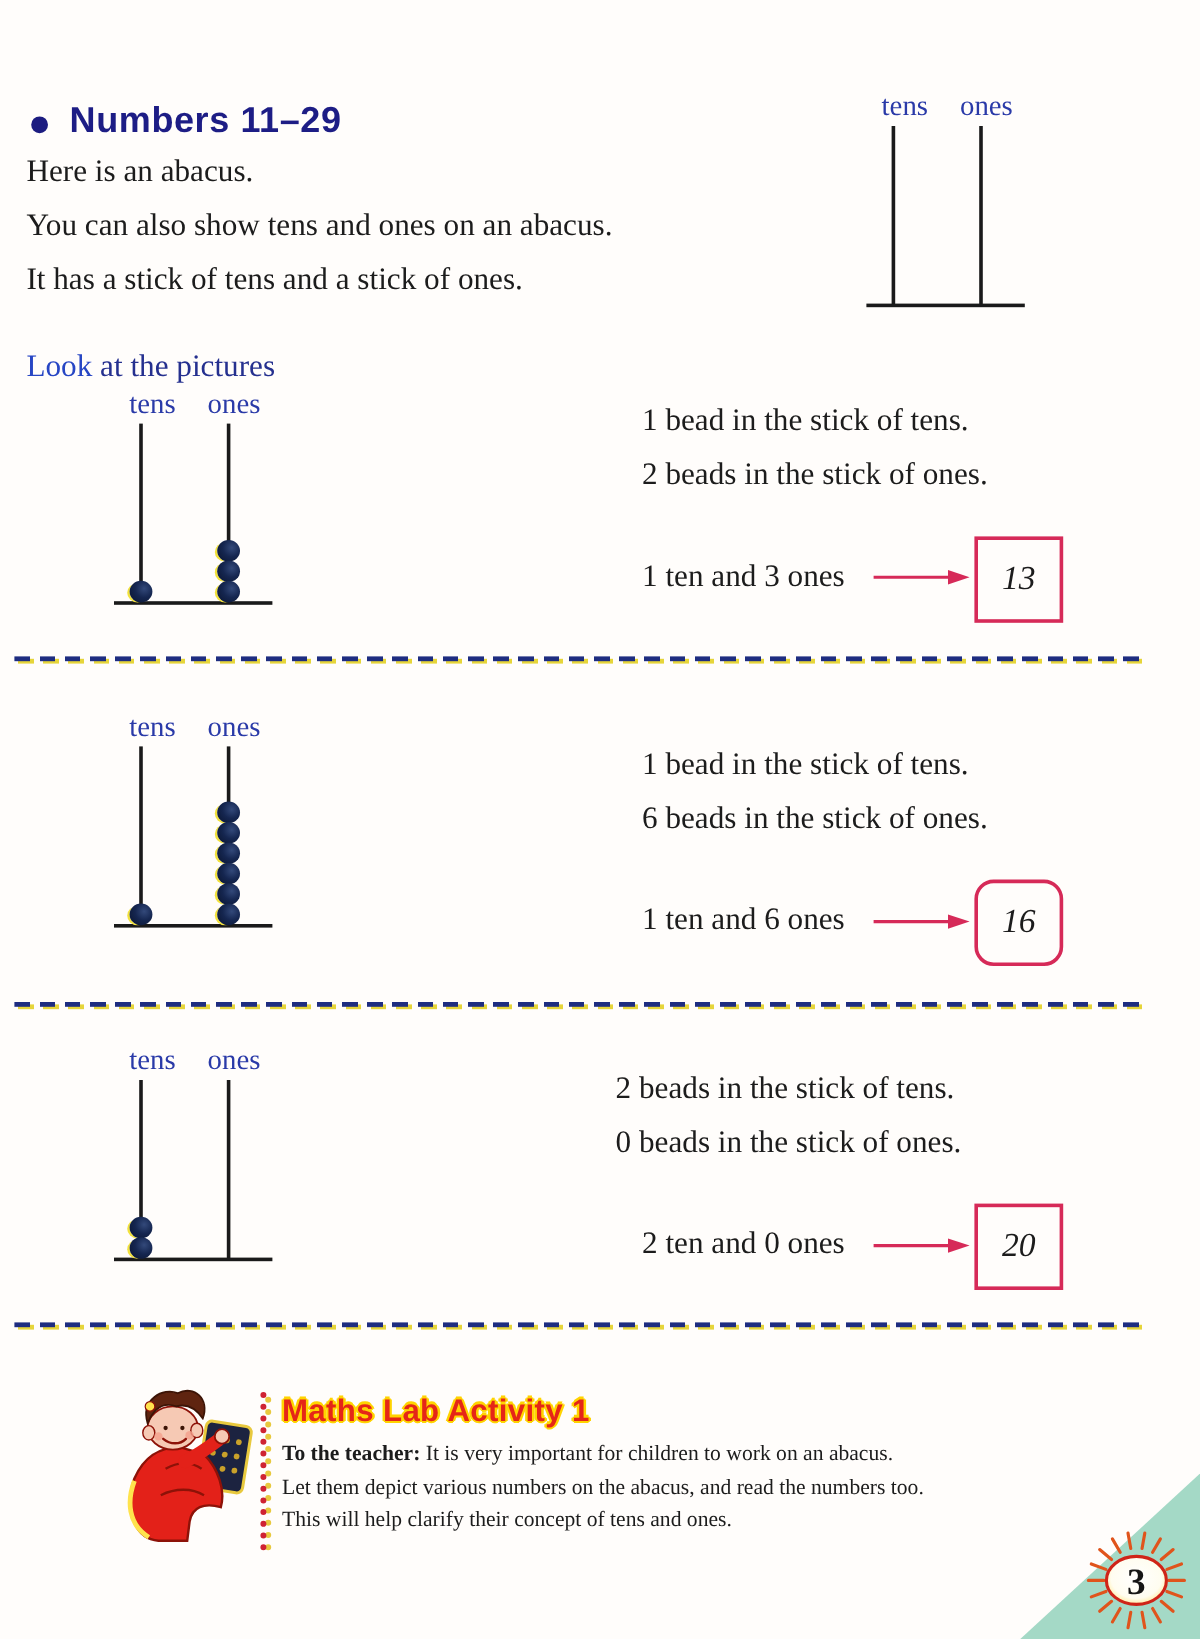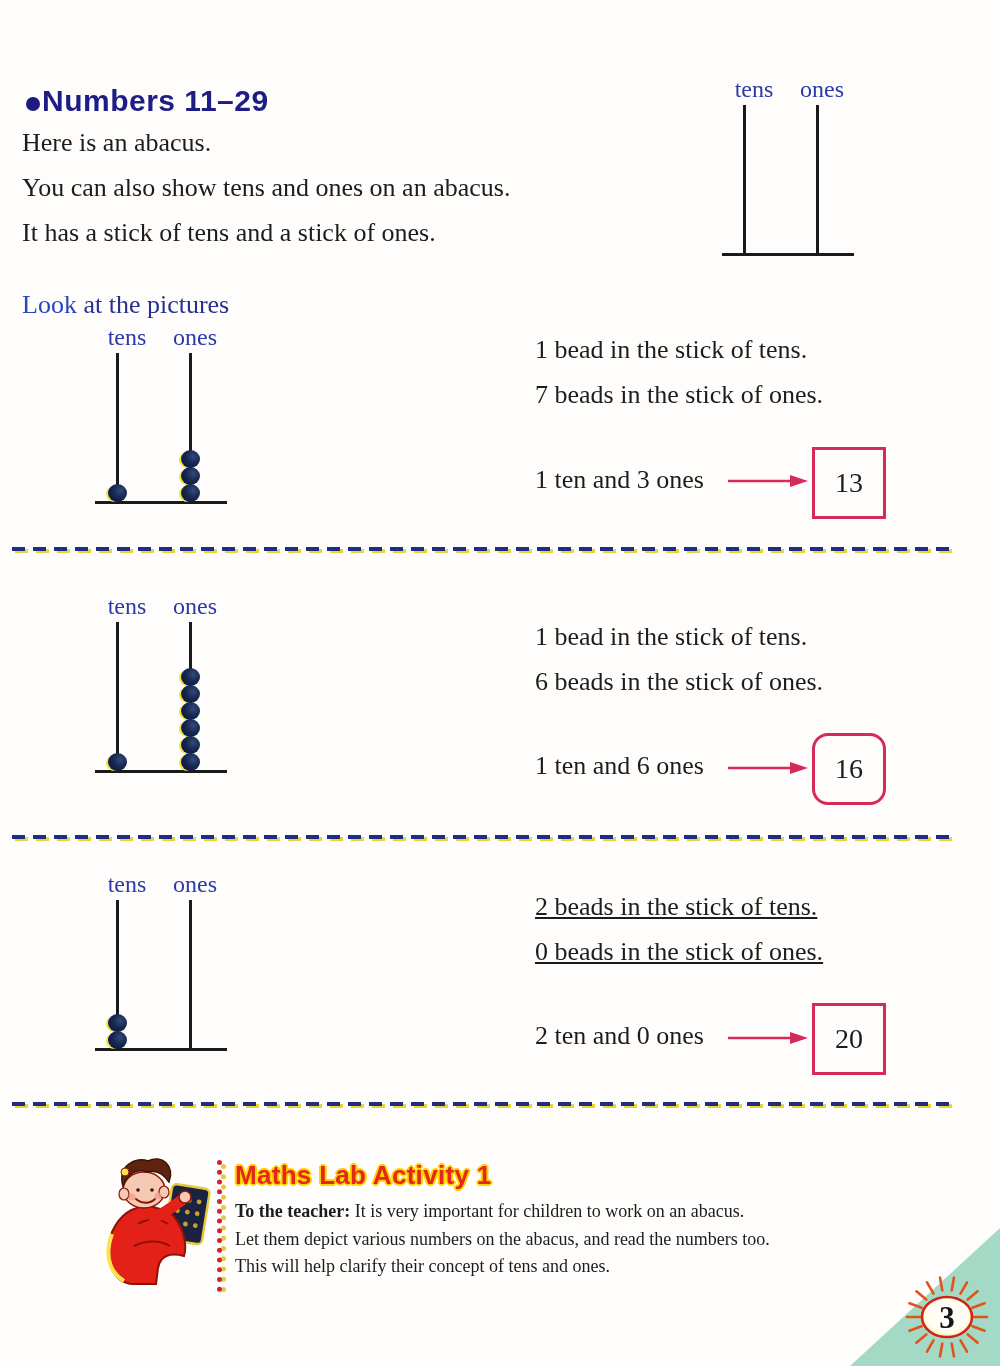--- a/index.html
+++ b/index.html
@@ -4,21 +4,21 @@
 <style>
   html,body{margin:0;padding:0;background:#e9e9e9;}
   .page{
     position:relative;width:1000px;height:1366px;margin:0 auto;
     background:#fffdfb;overflow:hidden;
     font-family:"Liberation Serif", serif;color:#1b1b1b;
   }
   .abs{position:absolute;}
 
   
-  .heading-row{left:26px;top:84px;display:flex;align-items:center;gap:2px;}
+  .heading-row{left:26px;top:84px;display:flex;align-items:center;gap:18px;}
   .bullet{width:14px;height:14px;border-radius:50%;background:#1c1c80;margin-top:6px;}
   .heading{
     font-family:"Liberation Sans", sans-serif;font-weight:bold;
     font-size:30px;color:#1d1d85;letter-spacing:.5px;
   }
 
   
   .intro{left:22px;top:120px;font-size:26px;line-height:45px;color:#1c1c1c;}
   .look-line{left:22px;top:268px;font-size:26px;margin-top:22px;}
   .look-word{color:#2746c4;}
@@ -48,21 +48,21 @@
     box-shadow:-3px 1px 0 -1px #f2e23c;
   }
 
   
   .sec-text{font-size:26px;line-height:45px;color:#1c1c1c;}
   .statement{font-size:26px;color:#1c1c1c;white-space:nowrap;}
   .arrow{width:82px;height:16px;}
   .result-box{
     width:68px;height:66px;border:3px solid #d62a58;
     display:flex;align-items:center;justify-content:center;
-    font-size:28px;color:#1c1c1c;background:#fffdfb;
+    font-size:28px;color:#1c1c1c;background:#fffdfb;font-style:italic;
   }
 
   
   .divider{left:12px;width:940px;height:6px;}
   .divider::before{
     content:"";position:absolute;left:3px;top:2px;right:-2px;height:4px;
     background:repeating-linear-gradient(90deg,#e6d53a 0 13px,transparent 13px 21px);
   }
   .divider::after{
     content:"";position:absolute;left:0;top:0;right:0;height:4px;
@@ -127,21 +127,21 @@
         <span class="bead"></span>
       </span>
     <span class="beads beads-ones">
         <span class="bead"></span>
         <span class="bead"></span>
         <span class="bead"></span>
       </span>
   </div>
   <div class="abs sec-text" style="left:535px;top:327px;">
     <div>1 bead in the stick of tens.</div>
-    <div>7 beads in the stick of ones.</div>
+    <div>2 beads in the stick of ones.</div>
   </div>
   <div class="abs statement" style="left:535px;top:465px;">1 ten and 3 ones</div>
   <svg class="abs arrow" style="left:727px;top:473px;" viewBox="0 0 82 16">
     <line x1="1" y1="8" x2="64" y2="8" stroke="#d62a58" stroke-width="2.6"></line>
     <polygon points="63,2 81,8 63,14" fill="#d62a58"></polygon>
   </svg>
   <div class="abs result-box" style="left:812px;top:447px;">13</div>
 
   <div class="abs divider" style="top:547px;"></div>
 
@@ -181,21 +181,21 @@
     <span class="ab-label lbl-ones">ones</span>
     <span class="stick stick-tens"></span>
     <span class="stick stick-ones"></span>
     <span class="base"></span>
     <span class="beads beads-tens">
         <span class="bead"></span>
         <span class="bead"></span>
       </span>
     <span class="beads beads-ones"></span>
   </div>
-  <div class="abs sec-text" style="left:535px;top:884px;text-decoration:underline;">
+  <div class="abs sec-text" style="left:513px;top:884px;">
     <div>2 beads in the stick of tens.</div>
     <div>0 beads in the stick of ones.</div>
   </div>
   <div class="abs statement" style="left:535px;top:1021px;">2 ten and 0 ones</div>
   <svg class="abs arrow" style="left:727px;top:1030px;" viewBox="0 0 82 16">
     <line x1="1" y1="8" x2="64" y2="8" stroke="#d62a58" stroke-width="2.6"></line>
     <polygon points="63,2 81,8 63,14" fill="#d62a58"></polygon>
   </svg>
   <div class="abs result-box" style="left:812px;top:1003px;">20</div>
 

